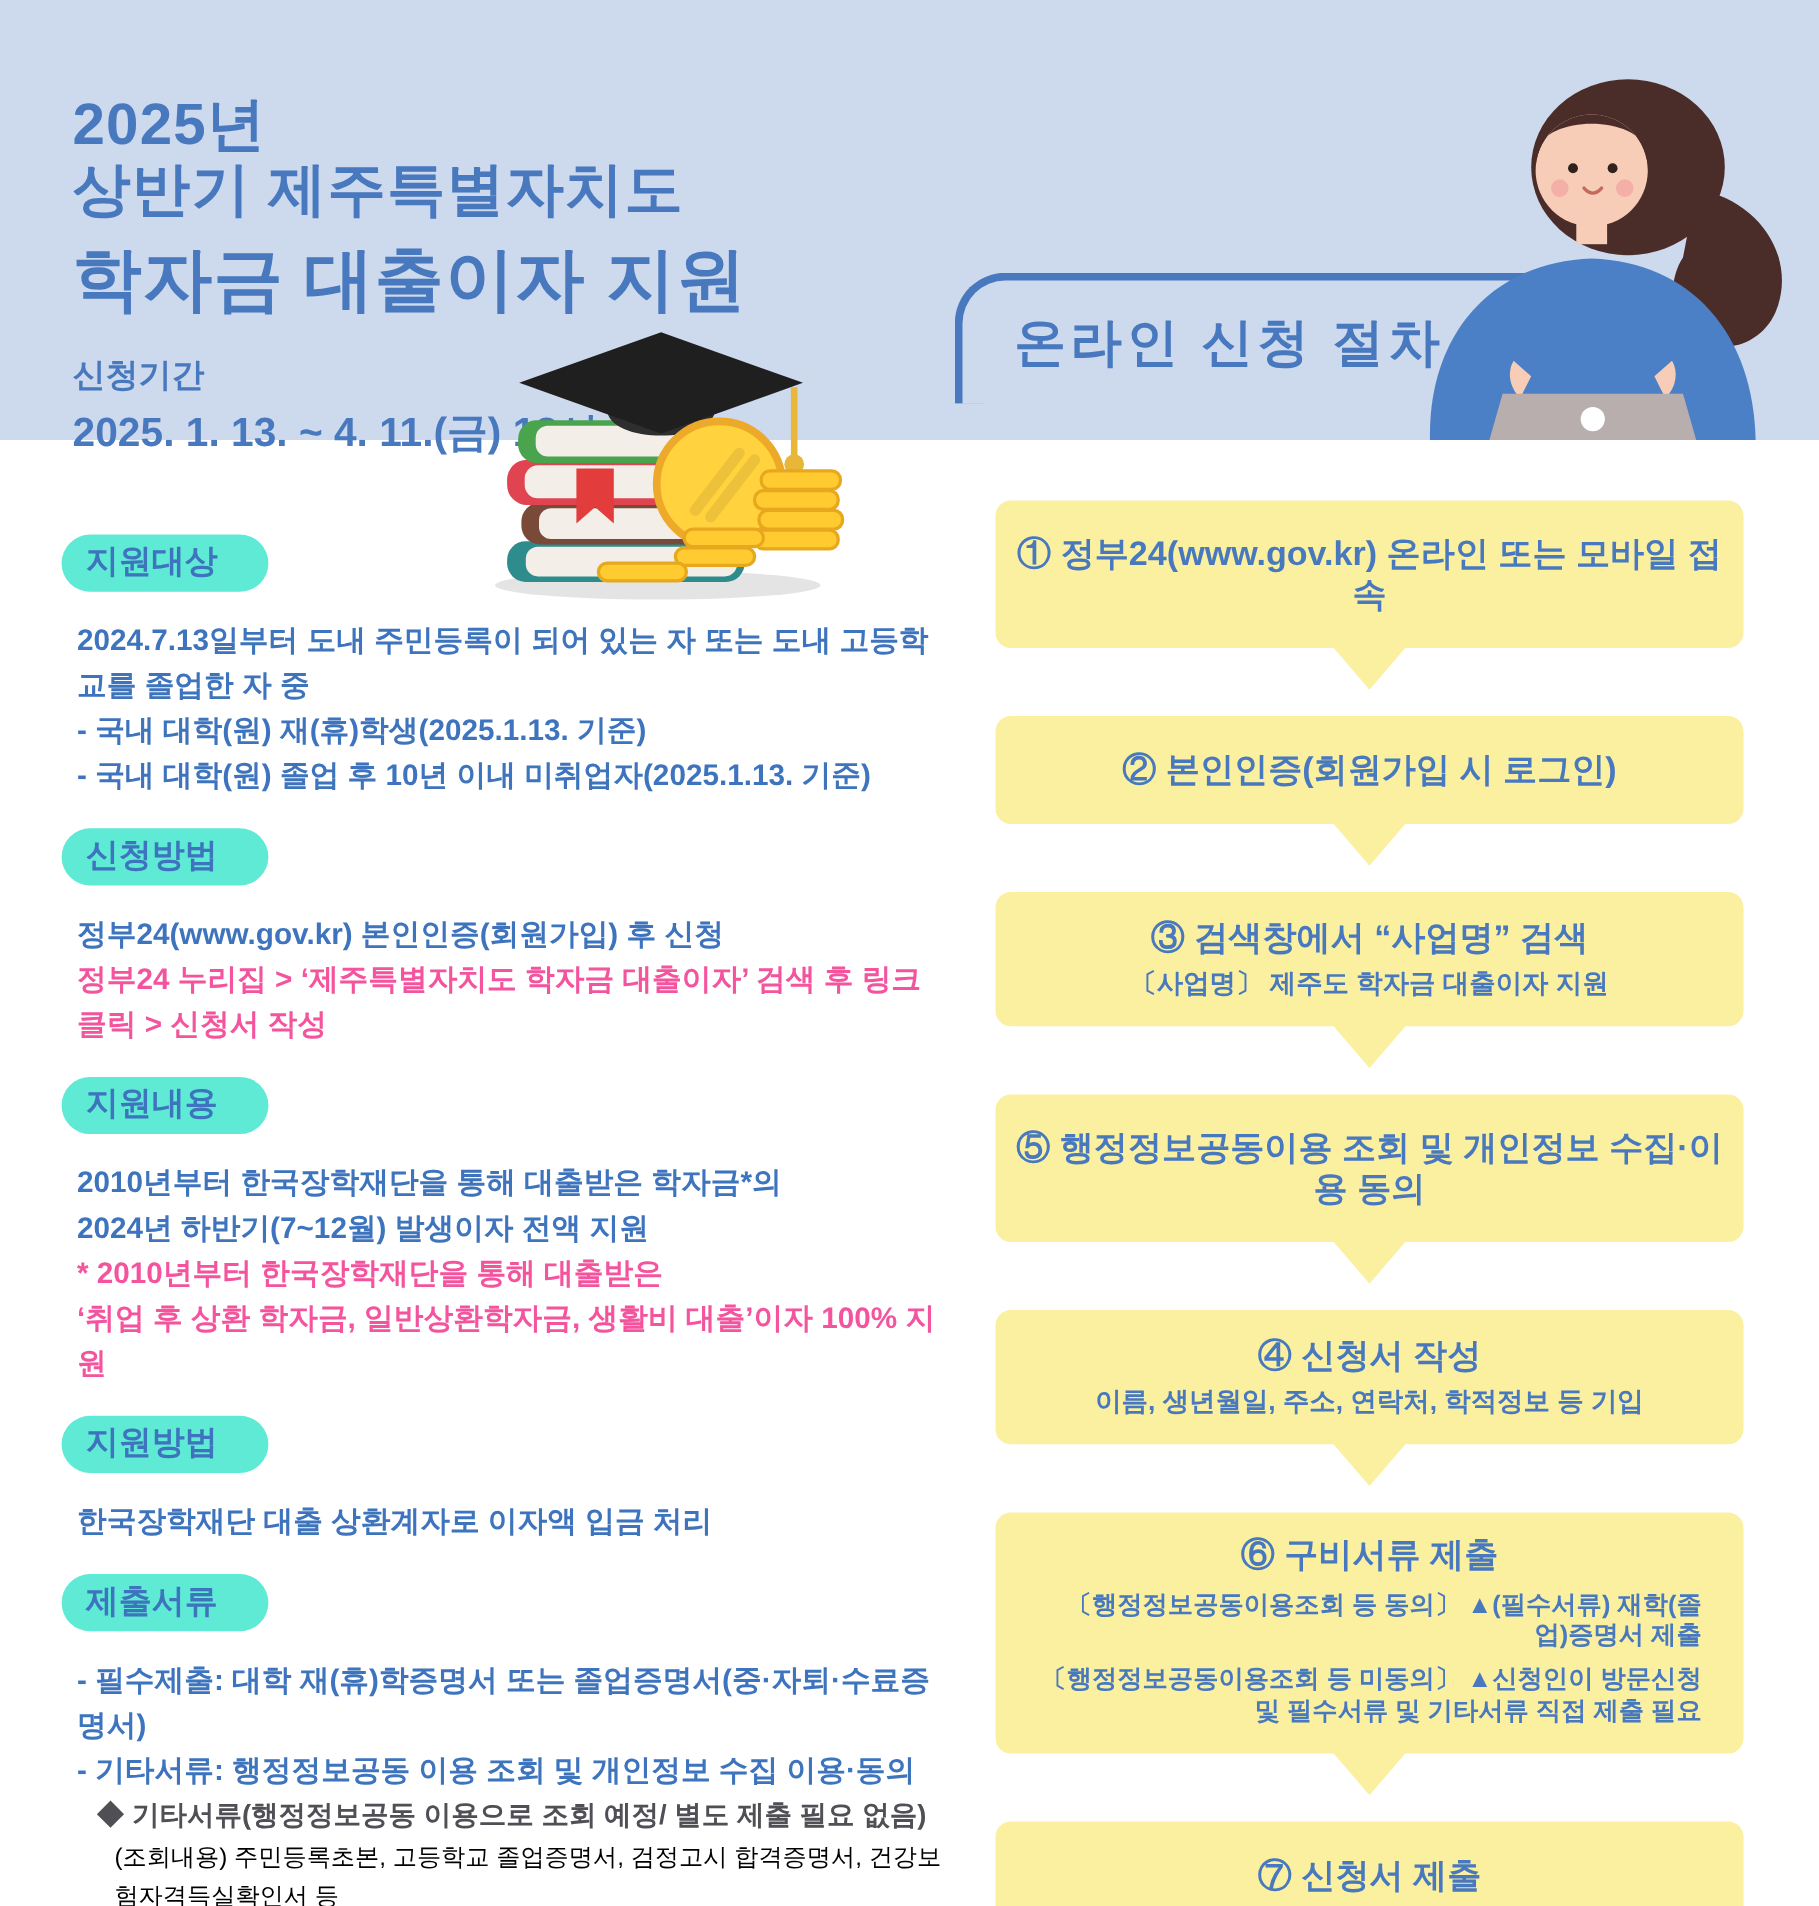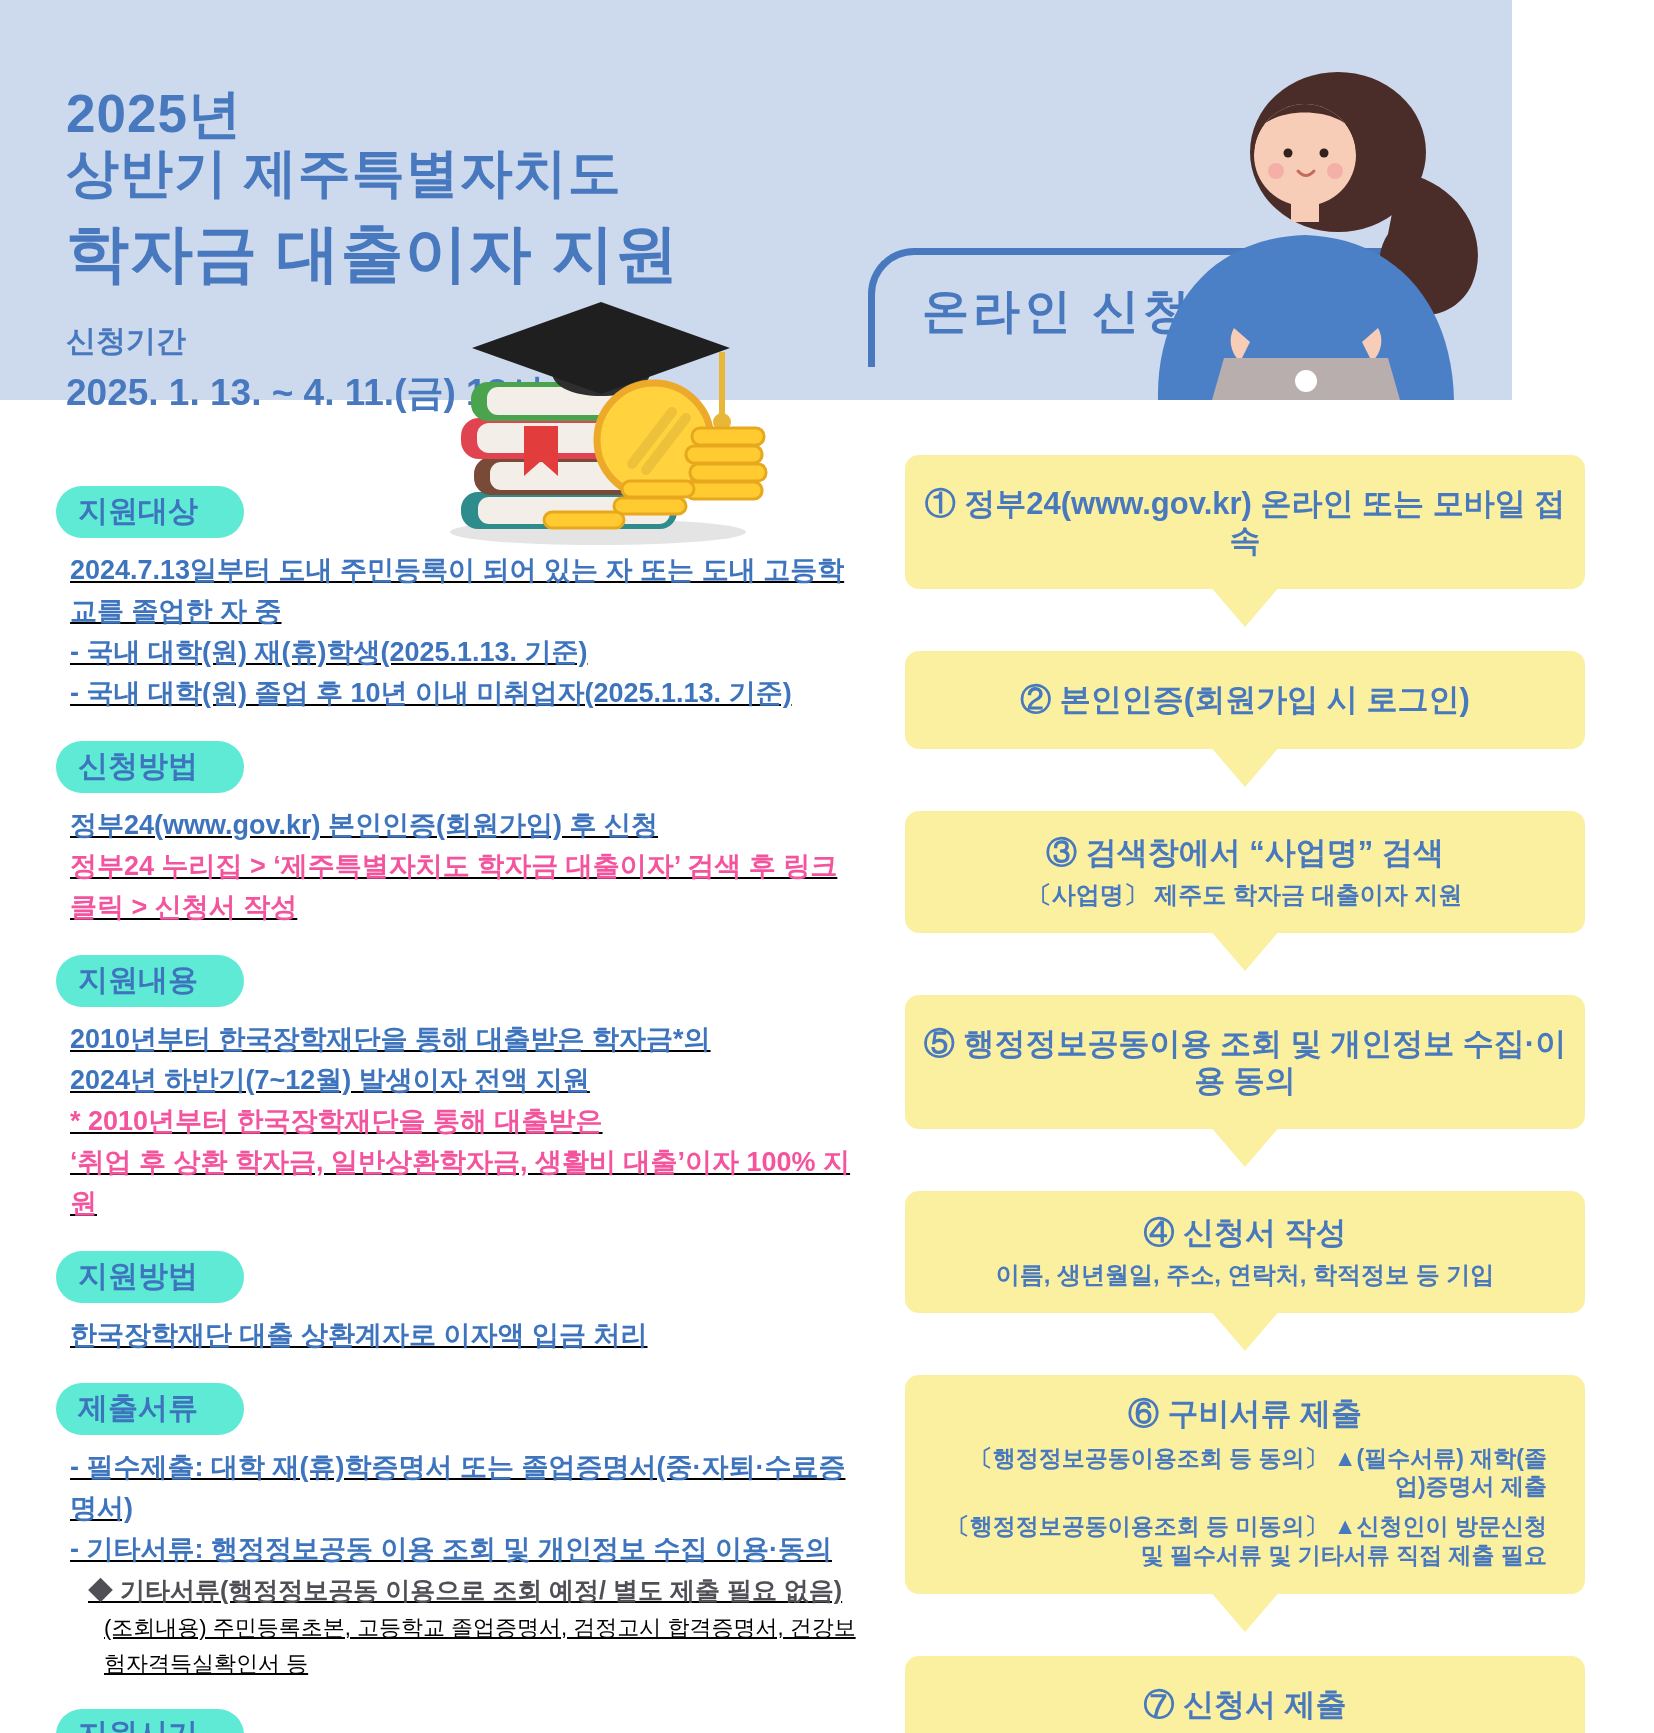--- a/index.html
+++ b/index.html
@@ -1,21 +1,21 @@
 <!DOCTYPE html>
 <html><head>
 <meta charset="utf-8">
 <style>
   html,body { margin:0; padding:0; background:#fff; }
   .poster {
     position:relative; width:1654px; height:1733px; background:#ffffff;
     overflow:hidden; font-family:"Liberation Sans", sans-serif;
   }
   
-  .header { position:absolute; top:0; left:0; width:1512px; height:400px; background:#cdd9ed; }
+  .header { position:absolute; top:0; left:0; width:1654px; height:400px; background:#cdd9ed; }
   .title-block { position:absolute; left:66px; top:84px; }
   .t1, .t2 { font-size:53px; font-weight:800; color:#4878be; letter-spacing:1px; line-height:1.12; }
   .t3 { font-size:63px; font-weight:800; color:#4878be; letter-spacing:1px; margin-top:8px; }
   .period-label { margin-top:24px; font-size:30px; font-weight:800; color:#4878be; }
   .period-value { margin-top:6px; font-size:37px; font-weight:800; color:#4878be; }
   .bracket {
     position:absolute; left:868px; top:248px; width:575px; height:112px;
     border-top:7px solid #4878be; border-left:7px solid #4878be;
     border-top-left-radius:46px; z-index:1;
   }
@@ -27,21 +27,21 @@
   .books { position:absolute; left:436px; top:286px; width:332px; height:268px; z-index:3; }
 
   
   .left-col { position:absolute; left:56px; top:486px; width:815px; }
   .section { margin-bottom:27px; }
   .badge {
     display:inline-block; background:#5eead4; color:#3d74bd;
     font-size:30px; font-weight:800; line-height:1;
     padding:10px 46px 12px 22px; border-radius:27px; white-space:pre;
   }
-  .sec-body { margin-top:12px; padding-left:14px;text-decoration:underline; }
+  .sec-body { margin-top:24px; padding-left:14px; }
   .line { font-size:27px; font-weight:700; color:#3d74bd; line-height:41px; }
   .line.pink { color:#f4549e; }
   .line.dark { color:#4f4f55; font-size:25px; line-height:40px; padding-left:18px; }
   .line.gray { color:#000000; font-size:22px; line-height:36px; padding-left:34px; font-weight:400; }
 
   
   .right-col { position:absolute; left:905px; top:455px; width:680px; }
   .step {
     position:relative; background:#faf0a0; border-radius:14px;
     text-align:center; margin-bottom:62px; padding:30px 14px;

